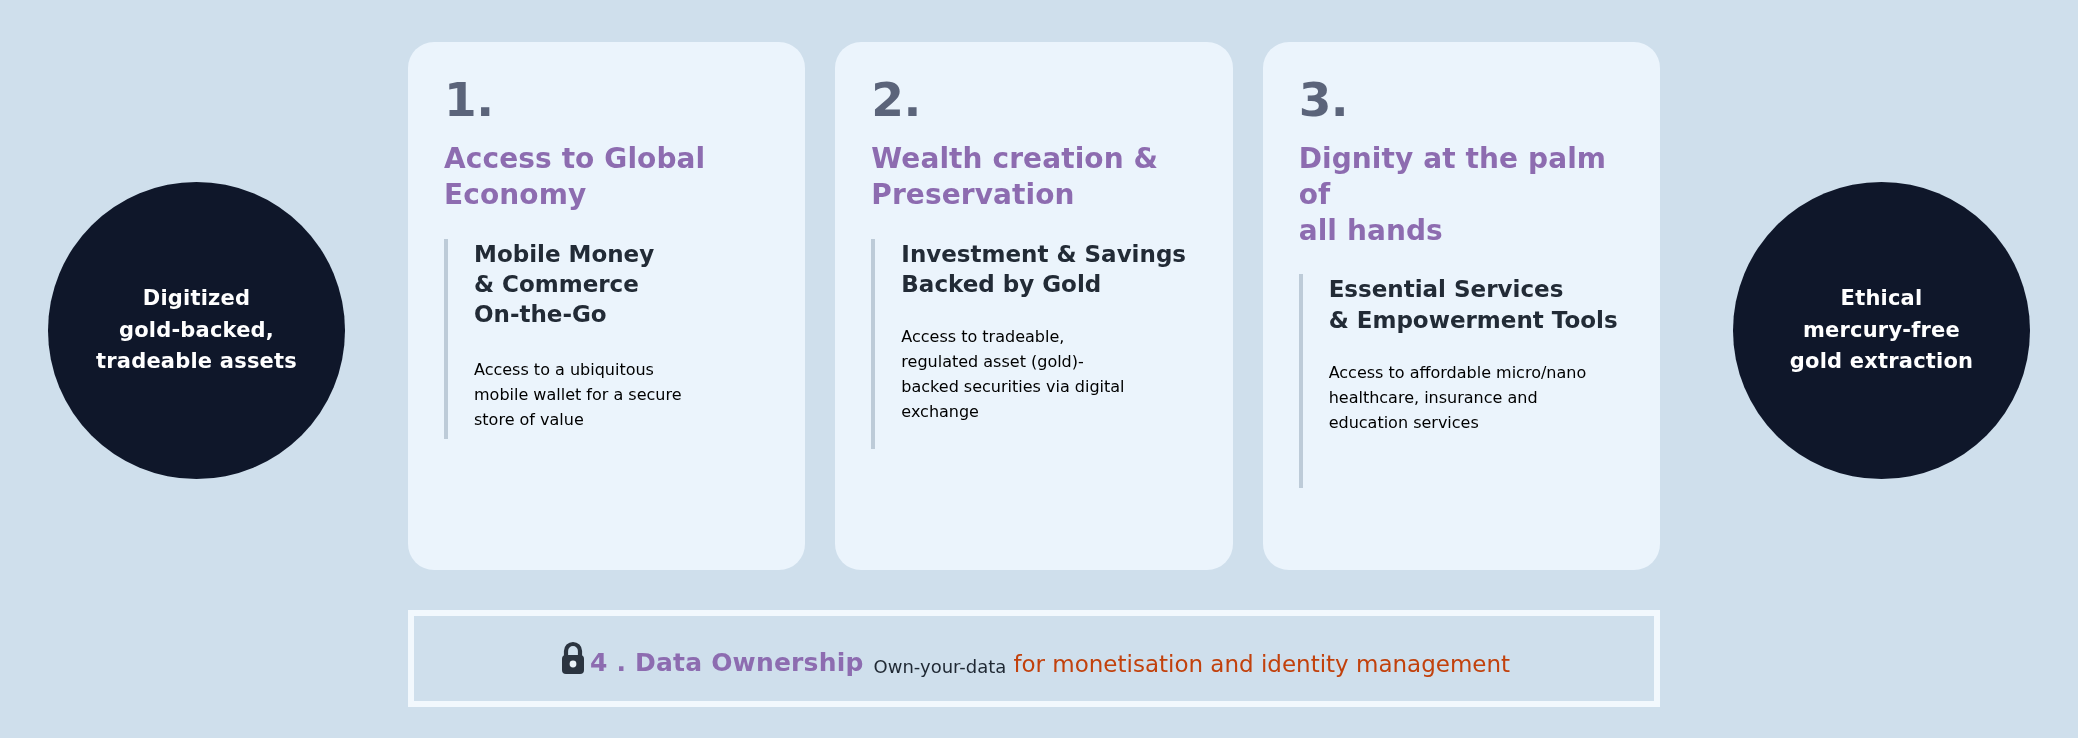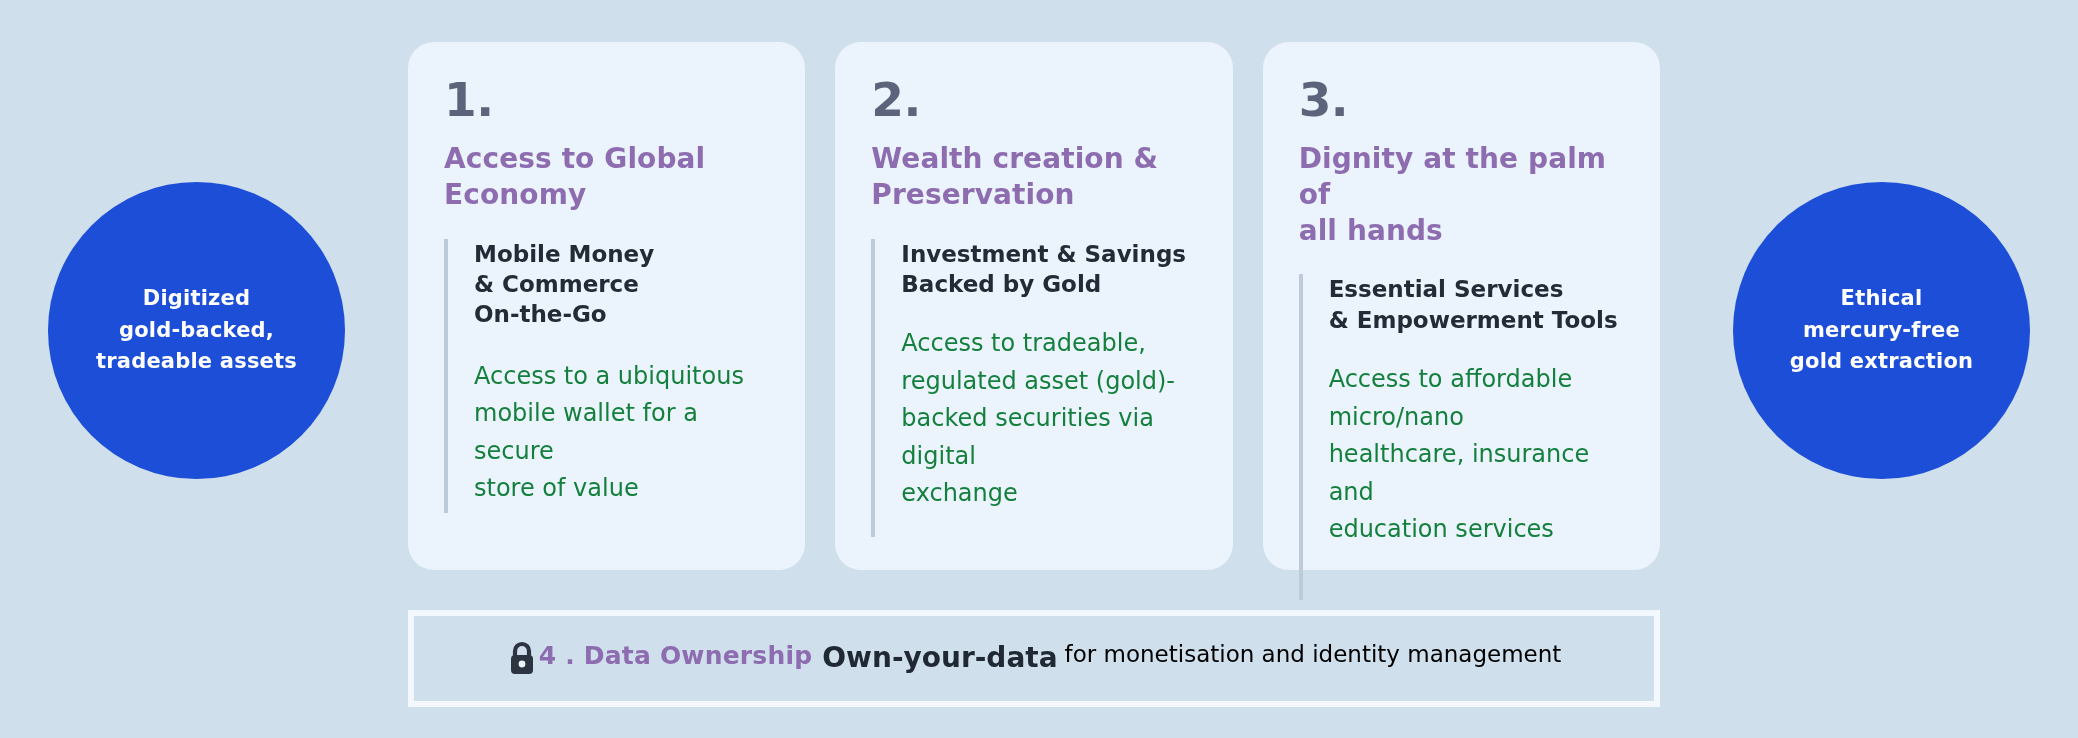--- a/index.html
+++ b/index.html
@@ -17,21 +17,21 @@
 
   .stage {
     position: absolute;
     inset: 0;
   }
 
   
   .circle {
     position: absolute;
     border-radius: 50%;
-    background: #1d4ed8;
+    background: #0f172a;
     display: flex;
     align-items: center;
     justify-content: center;
     text-align: center;
     color: #ffffff;
     font-weight: bold;
     font-size: 21px;
     line-height: 1.52;
     letter-spacing: 0.2px;
   }
@@ -93,22 +93,22 @@
   }
   .card-heading {
     color: #222b36;
     font-size: 23px;
     font-weight: bold;
     line-height: 1.32;
     white-space: pre-line;
     margin-bottom: 28px;
   }
   .card-desc {
-    color: #15803d;
-    font-size: 24px;
+    color: #000000;
+    font-size: 16px;
     line-height: 1.56;
     white-space: pre-line;
   }
 
   
   .card-1 .card-body { padding-bottom: 6px; }
   .card-2 .card-body { padding-bottom: 24px; }
   .card-3 .card-body { padding-bottom: 52px; }
   .card-2 .card-subject, .card-3 .card-subject { }
   .card-2 .card-heading, .card-3 .card-heading { margin-bottom: 26px; }
@@ -122,42 +122,42 @@
     height: 97px;
     box-sizing: border-box;
     border: 6px solid #f2f8fd;
     background: #cfdfec;
     display: flex;
     align-items: center;
     justify-content: center;
   }
   .banner-inner {
     display: flex;
-    align-items: flex-start;
+    align-items: flex-end;
     white-space: nowrap;
   }
   .lock-icon {
     display: inline-flex;
     align-items: center;
     margin-right: 2px;
   }
   .banner-step {
     color: #8d6cb0;
     font-size: 25px;
     font-weight: bold;
     letter-spacing: 0.2px;
     margin-right: 10px;
   }
   .banner-strong {
     color: #1f2833;
-    font-size: 28px;
-    font-weight: bold;
+    font-size: 18px;
+    font-weight: normal;
   }
   .banner-rest {
-    color: #000000;
+    color: #c2410c;
     font-size: 23px;
     font-weight: normal;
     margin-left: 7px;
   }
 </style>
 </head>
 <body>
 
 <div class="stage">
 

